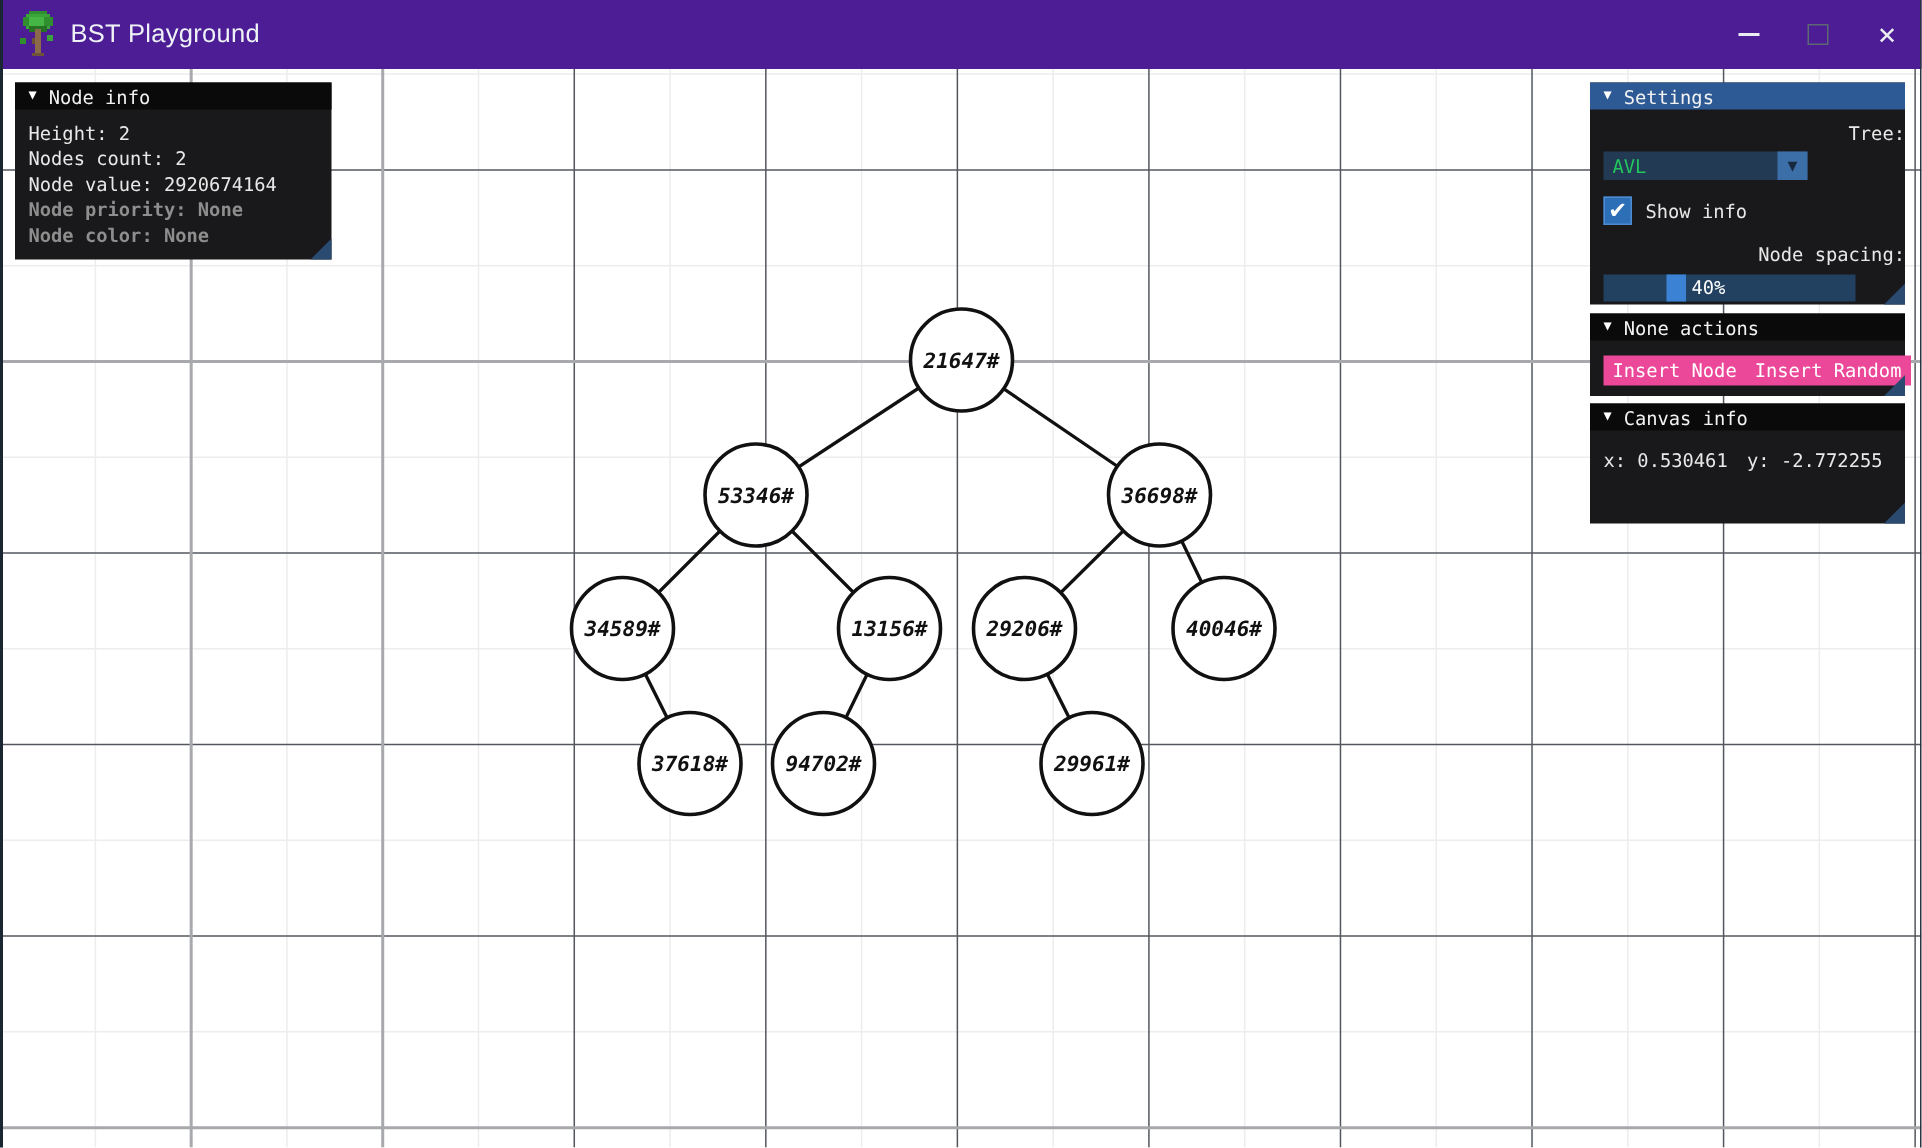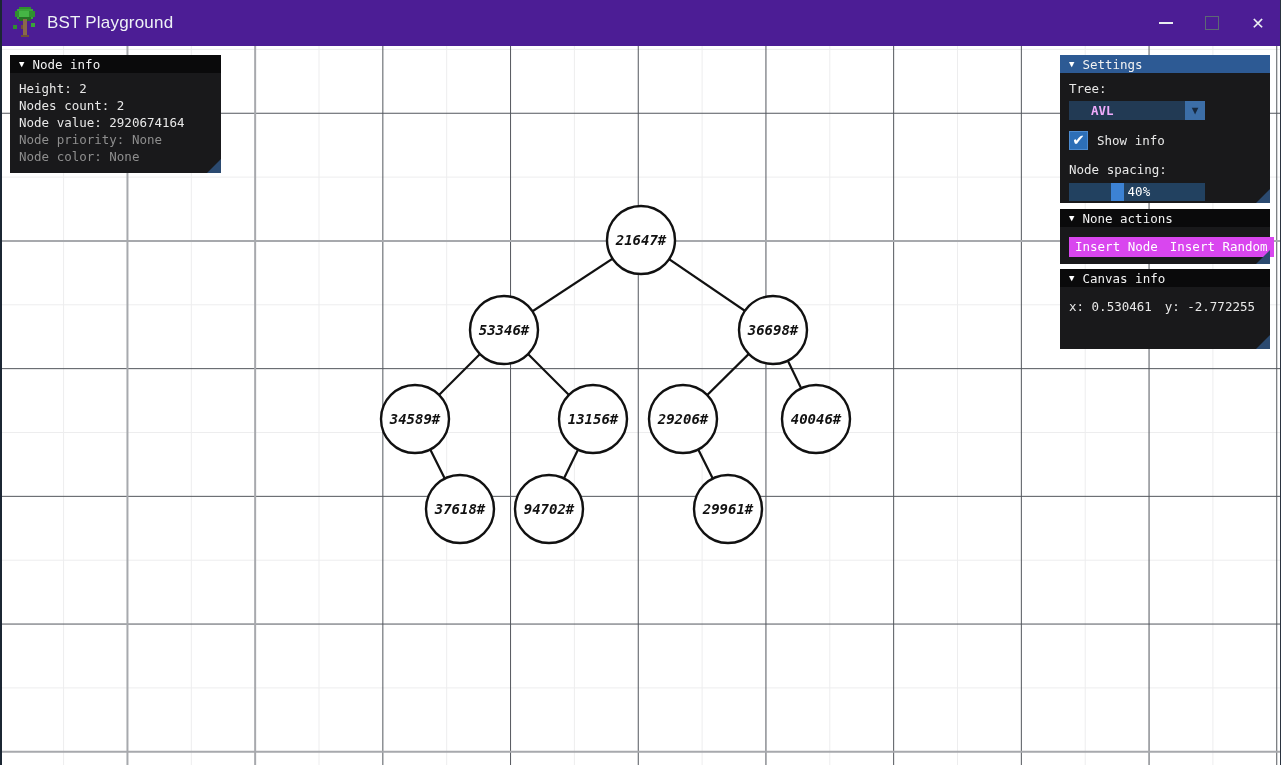--- a/index.html
+++ b/index.html
@@ -43,48 +43,48 @@
     gap:8px;padding-left:9px;color:#f2f2f2;
   }
   .panel-header.blue{background:#2d5a94;}
   .hdr-tri{font-size:9px;line-height:9px;color:#fff;}
   .grip{
     position:absolute;right:0;bottom:0;width:0;height:0;
     border-left:14px solid transparent;border-bottom:14px solid #2b4a70;
   }
   #node-info{left:10px;top:55px;width:211px;height:118px;}
   #node-info .rows{padding:7px 0 0 9px;}
-  .row-muted{color:#8e8e8e;}
+  .row-muted{color:#8e8e8e;font-weight:bold;}
 
   #settings{left:1060px;top:55px;width:210px;height:148px;}
-  .s-label{margin:7px 0 4px 9px;display:block;}
+  .s-label{margin:7px 0 4px 9px;display:block;text-align:right;}
   .dropdown{
     position:relative;margin-left:9px;width:136px;height:19px;
     background:#223a54;display:flex;align-items:center;
   }
-  .dropdown .dd-value{padding-left:22px;color:#f0abfc;font-weight:bold;}
+  .dropdown .dd-value{padding-left:6px;color:#22c55e;}
   .dd-btn{
     position:absolute;right:0;top:0;width:20px;height:19px;background:#3c6ea7;
     display:flex;align-items:center;justify-content:center;
   }
   .dd-btn span{color:#16293f;font-size:11px;line-height:11px;}
   .check-row{margin:11px 0 0 9px;display:flex;align-items:center;gap:9px;}
   .checkbox{
     width:19px;height:19px;background:#2d6fb7;border:1px solid #4c8bd0;
     box-sizing:border-box;display:flex;align-items:center;justify-content:center;
   }
   .checkbox span{color:#fff;font-size:15px;line-height:15px;font-family:"DejaVu Sans",sans-serif;}
-  .slider{position:relative;margin-left:9px;width:136px;height:18px;background:#224160;}
+  .slider{position:relative;margin-left:9px;width:136px;height:18px;background:#224160;padding-left:32px;}
   .slider-handle{position:absolute;top:0;width:13px;height:18px;background:#3c82d4;}
   .slider-value{position:absolute;top:0;height:18px;line-height:18px;color:#fff;}
 
   #node-actions{left:1060px;top:209px;width:210px;height:55px;}
   .btn-row{display:flex;justify-content:space-between;margin:10px 9px 0 9px;}
   .ui-btn{
-    background:#d946ef;color:#fff;padding:1px 6px 2px 6px;
+    background:#ec4899;color:#fff;padding:1px 6px 2px 6px;
     font-size:12.5px;white-space:nowrap;
   }
   #canvas-info{left:1060px;top:269px;width:210px;height:80px;}
   .coord-row{display:flex;justify-content:space-between;margin:11px 15px 0 9px;}
   .reset-wrap{display:flex;justify-content:center;margin-top:9px;}
   .reset-btn{width:110px;text-align:center;}
 </style>
 </head>
 <body>
 

